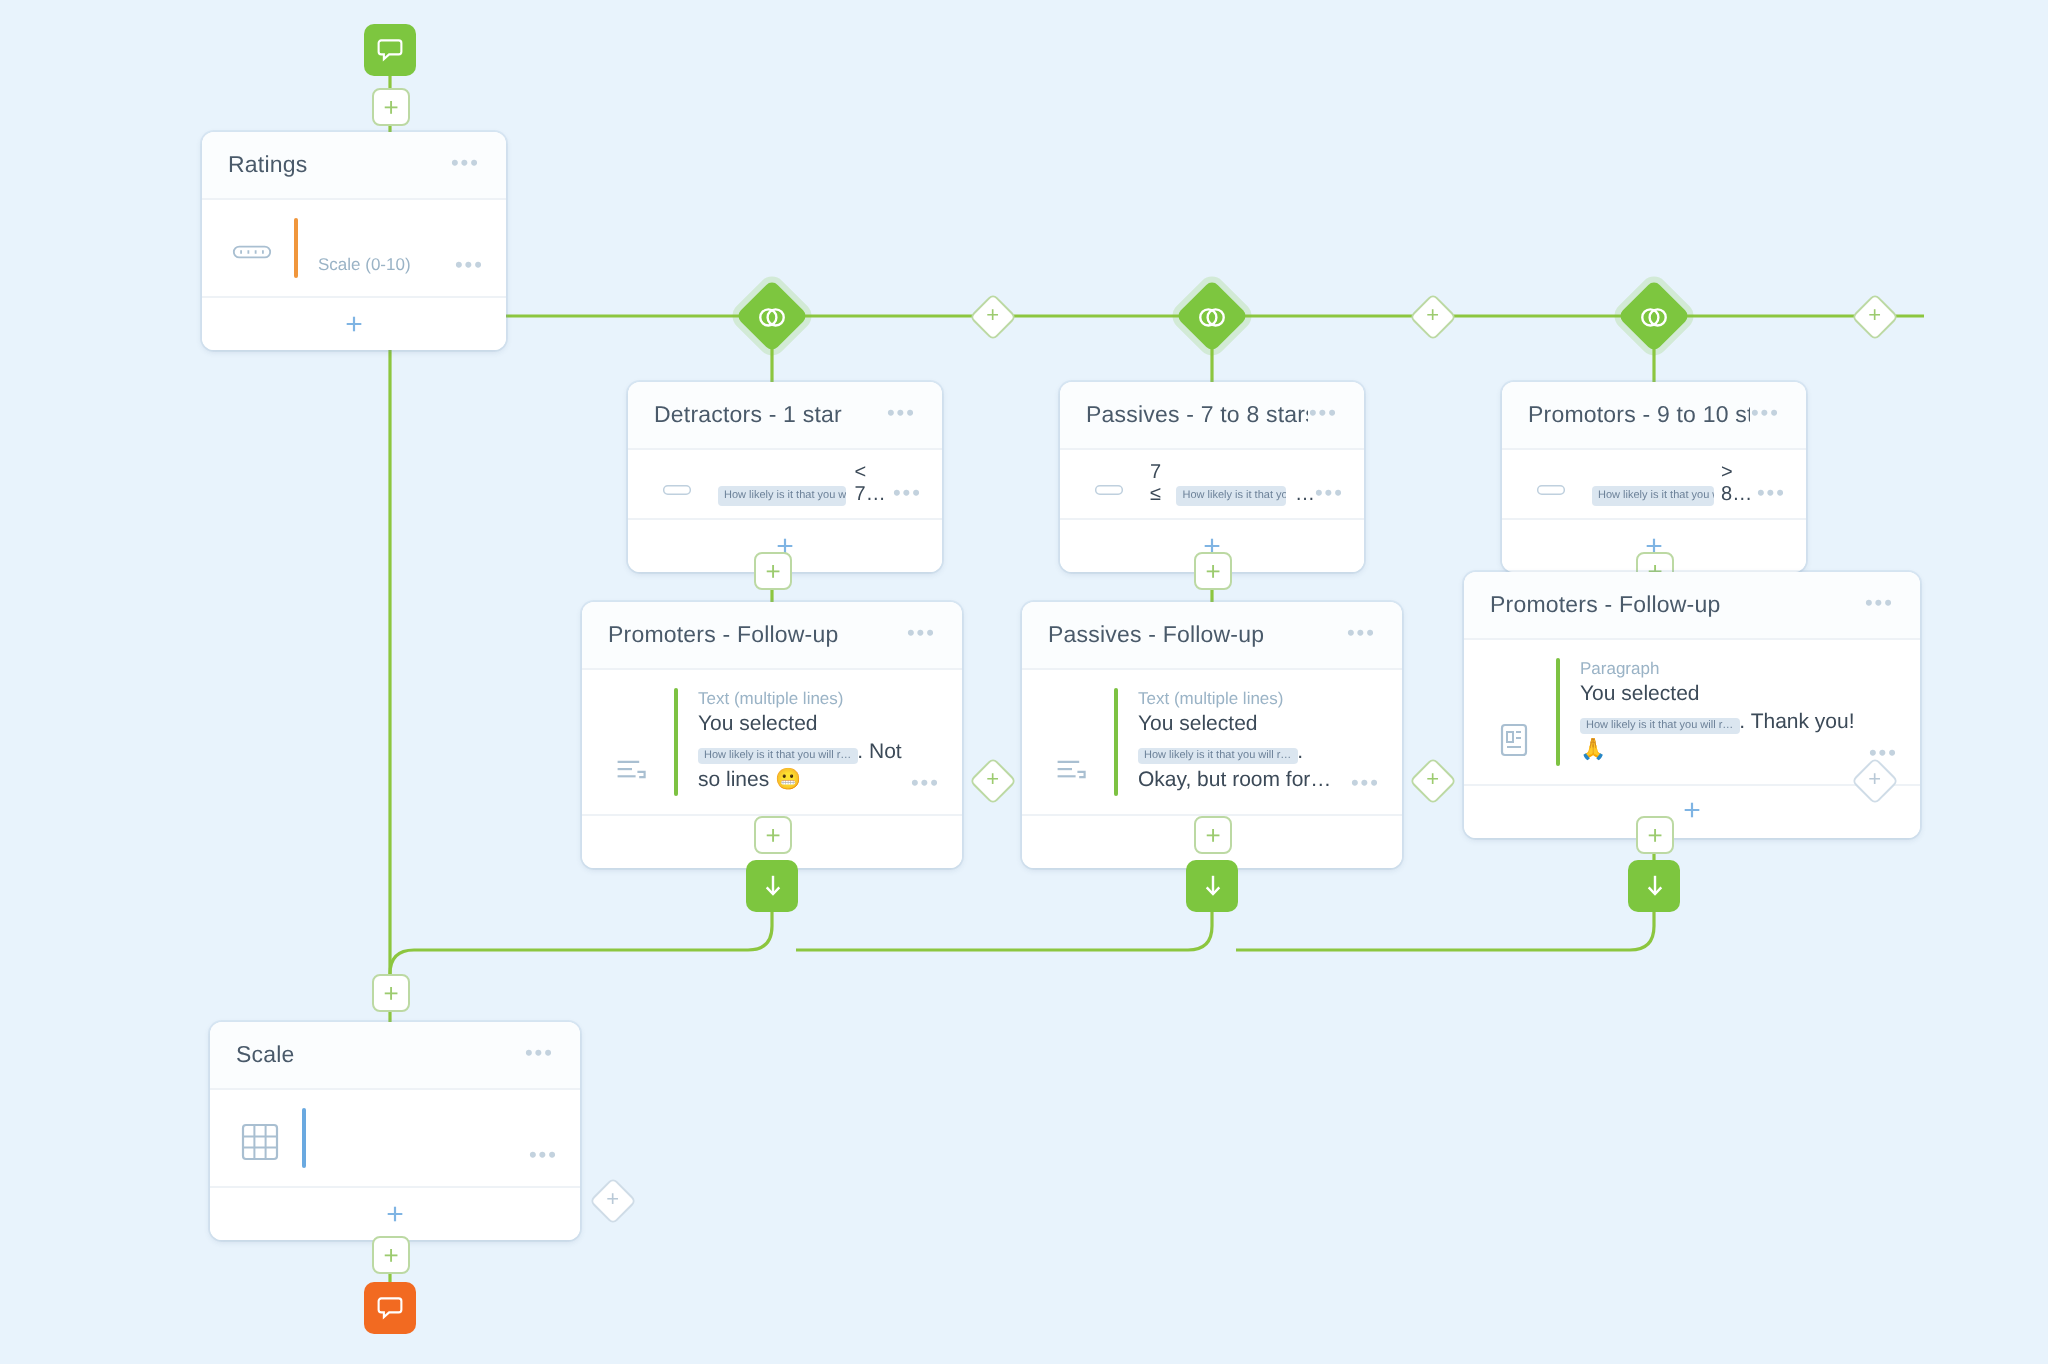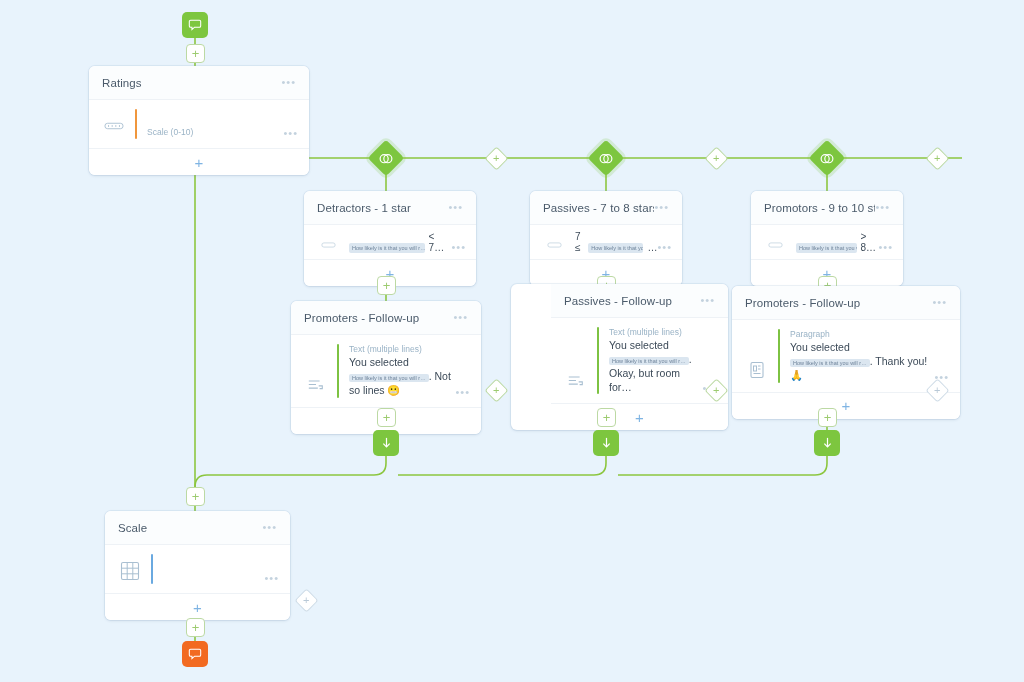--- a/index.html
+++ b/index.html
@@ -221,21 +221,21 @@
     <span>
       <svg width="14" height="14" viewBox="0 0 16 16">
         <path d="M3 2.5h10a1.5 1.5 0 0 1 1.5 1.5v5A1.5 1.5 0 0 1 13 10.5H7.5L4.5 13.2V10.5H3A1.5 1.5 0 0 1 1.5 9V4A1.5 1.5 0 0 1 3 2.5z" fill="none" stroke="#ffffff" stroke-width="1.2"></path>
       </svg>
     </span>
   </div>
   <div class="plus-node" style="left:186px; top:44px;">
     <span>+</span>
   </div>
 
-  <div class="card" style="left:89px; top:66px; width:220px;">
+  <div class="card" style="left:101px; top:66px; width:152px;">
     <div class="card-head">
       <span class="card-title">Ratings</span>
       <span class="dots">•••</span>
     </div>
     <div class="card-body">
       <span class="q-icon">
         <svg width="20" height="12" viewBox="0 0 22 12">
           <rect x="1" y="3" width="20" height="6" rx="3" fill="none" stroke="#a9bfd1" stroke-width="1"></rect>
           <line x1="5" y1="5" x2="5" y2="7" stroke="#a9bfd1" stroke-width="1"></line>
           <line x1="9" y1="5" x2="9" y2="7" stroke="#a9bfd1" stroke-width="1"></line>
@@ -282,21 +282,21 @@
   <div class="add-diamond" style="left:488px; top:150px;">
     <span class="glyph">+</span>
   </div>
   <div class="add-diamond" style="left:708px; top:150px;">
     <span class="glyph">+</span>
   </div>
   <div class="add-diamond" style="left:929px; top:150px;">
     <span class="glyph">+</span>
   </div>
 
-  <div class="card compact" style="left:304px; top:191px; width:172px;">
+  <div class="card compact" style="left:314px; top:191px; width:157px;">
     <div class="card-head">
       <span class="card-title">Detractors - 1 star</span>
       <span class="dots">•••</span>
     </div>
     <div class="card-body">
       <span class="q-icon">
         <svg width="15" height="8" viewBox="0 0 18 9">
           <rect x="1" y="2" width="16" height="5" rx="2.5" fill="none" stroke="#bfd0de" stroke-width=".9"></rect>
         </svg>
       </span>
@@ -382,21 +382,21 @@
           <span class="pill-inline">How likely is it that you will r…</span><span>. Not so lines 😬</span>
         </span>
       </span>
       <span class="dots">•••</span>
     </div>
     <div class="card-foot">
       <span>+</span>
     </div>
   </div>
 
-  <div class="card" style="left:511px; top:284px; width:217px;padding-left:40px;">
+  <div class="card" style="left:511px; top:301px; width:190px;">
     <div class="card-head">
       <span class="card-title">Passives - Follow-up</span>
       <span class="dots">•••</span>
     </div>
     <div class="card-body">
       <span class="q-icon">
         <svg width="18" height="14" viewBox="0 0 20 15">
           <line x1="2" y1="3" x2="14" y2="3" stroke="#a9bfd1" stroke-width="1.2"></line>
           <line x1="2" y1="7" x2="10" y2="7" stroke="#a9bfd1" stroke-width="1.2"></line>
           <line x1="2" y1="11" x2="12" y2="11" stroke="#a9bfd1" stroke-width="1.2"></line>

